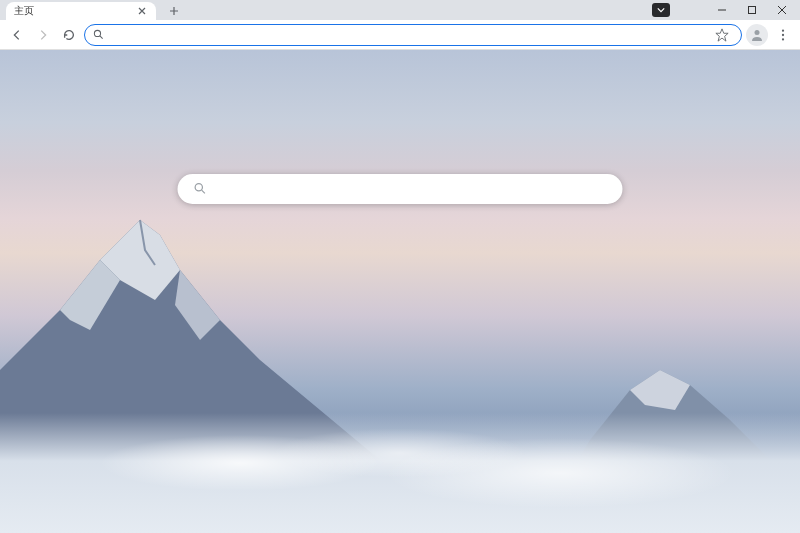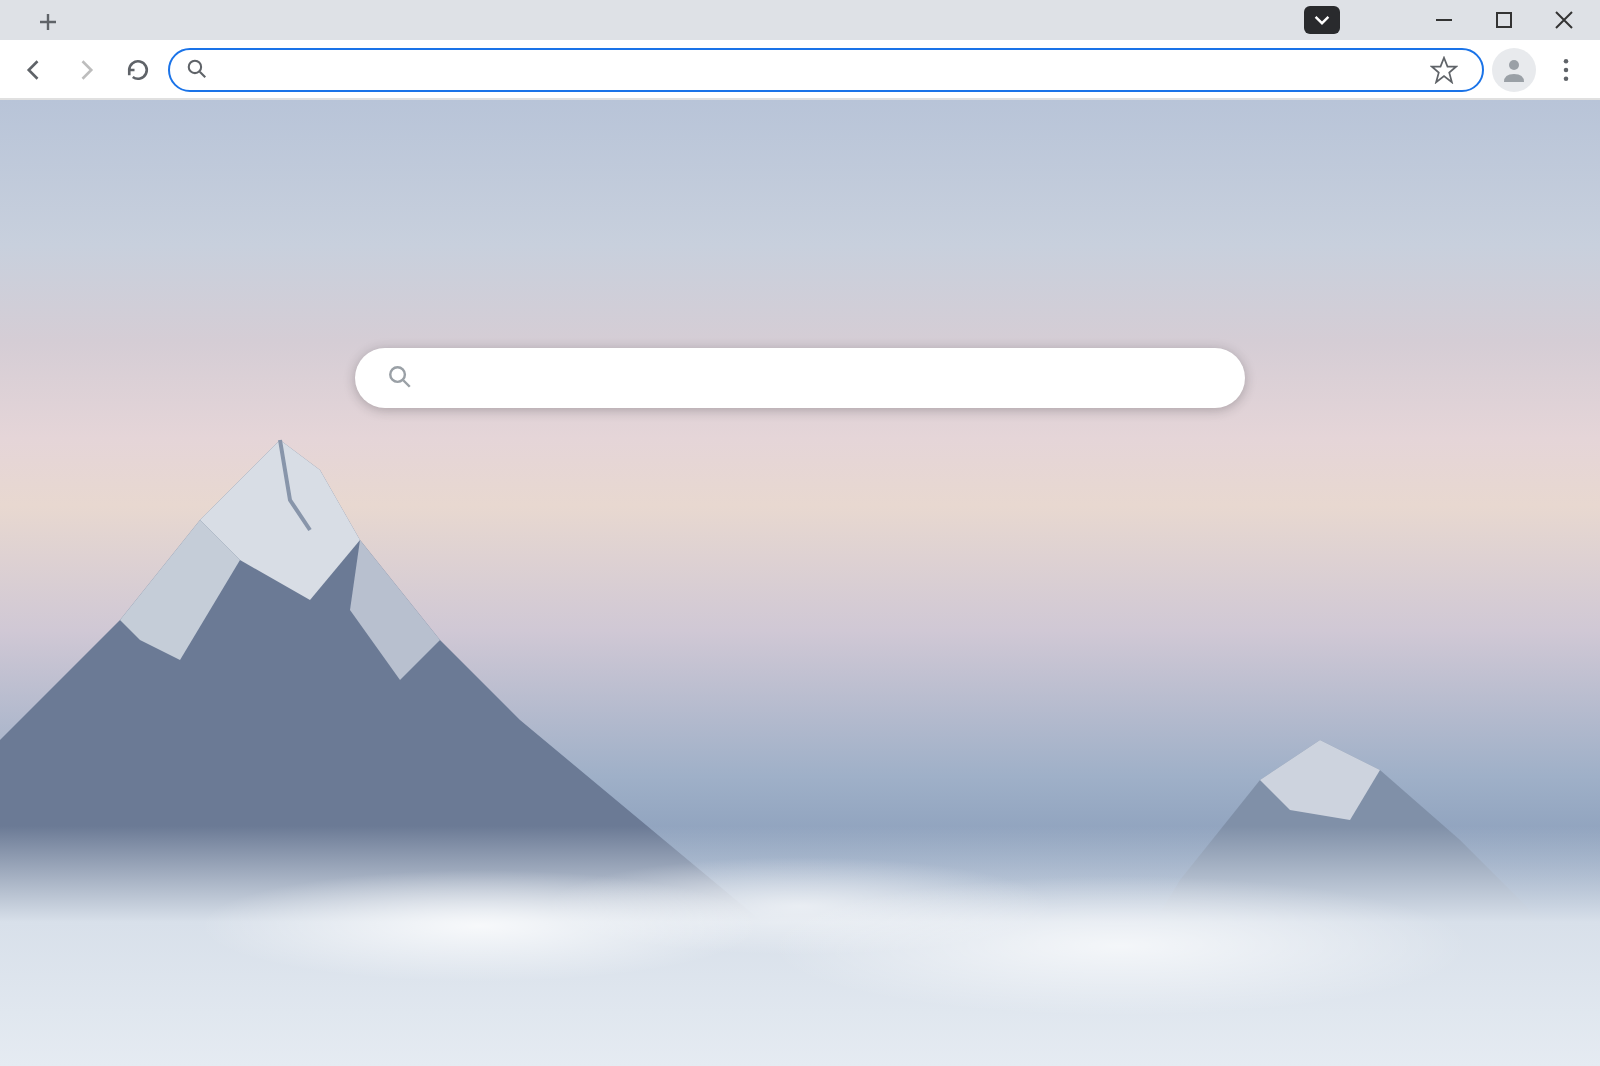--- a/index.html
+++ b/index.html
@@ -213,20 +213,28 @@
       border: none;
       outline: none;
       font-size: 13px;
       background: transparent;
     }
   </style>
 </head>
 <body>
 
 <div class="tab-strip">
+  <div class="tab">
+    <span class="tab-title">主页</span>
+    <span class="tab-close">
+      <svg width="8" height="8" viewBox="0 0 8 8">
+          <path d="M1 1 L7 7 M7 1 L1 7" stroke="#5f6368" stroke-width="1.2" fill="none"></path>
+        </svg>
+    </span>
+  </div>
   <div class="new-tab-btn">
     <svg width="10" height="10" viewBox="0 0 10 10">
         <path d="M5 1 L5 9 M1 5 L9 5" stroke="#5f6368" stroke-width="1.2" fill="none"></path>
       </svg>
   </div>
 
   <div class="window-controls">
     <div class="tabline-btn">
       <svg viewBox="0 0 10 6">
           <path d="M1 1 L5 5 L9 1" stroke="#fff" stroke-width="1.5" fill="none"></path>

